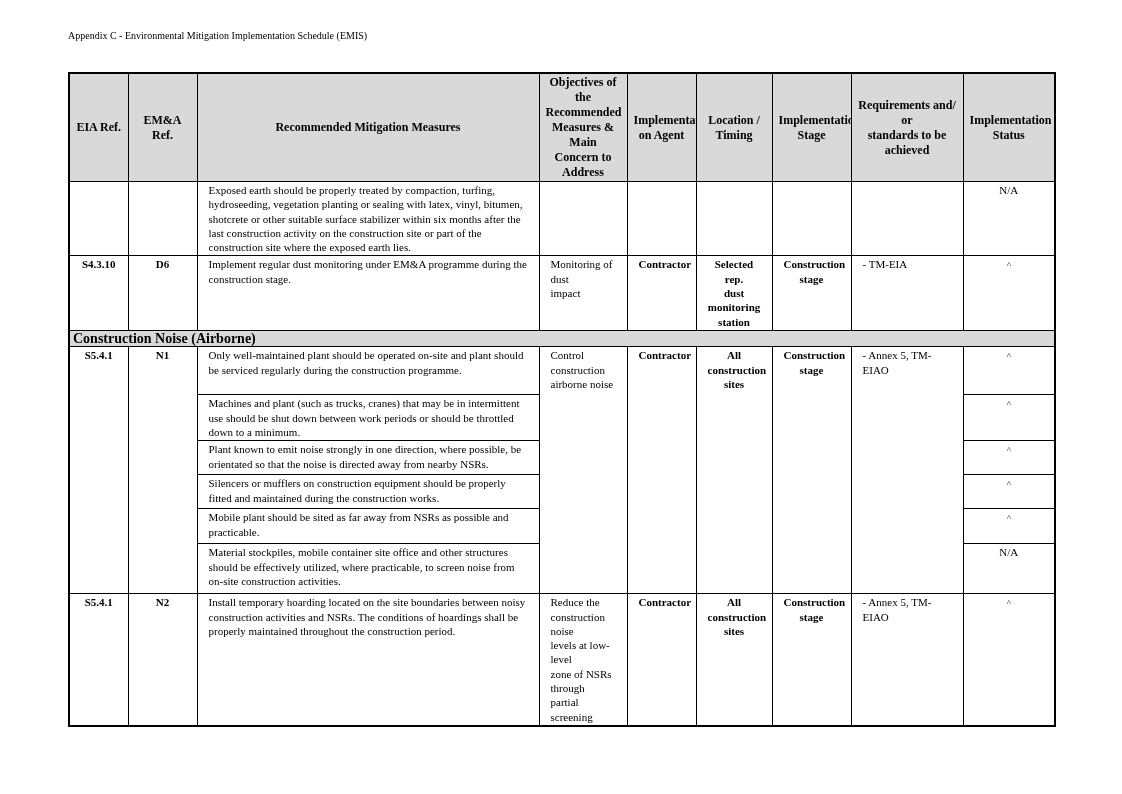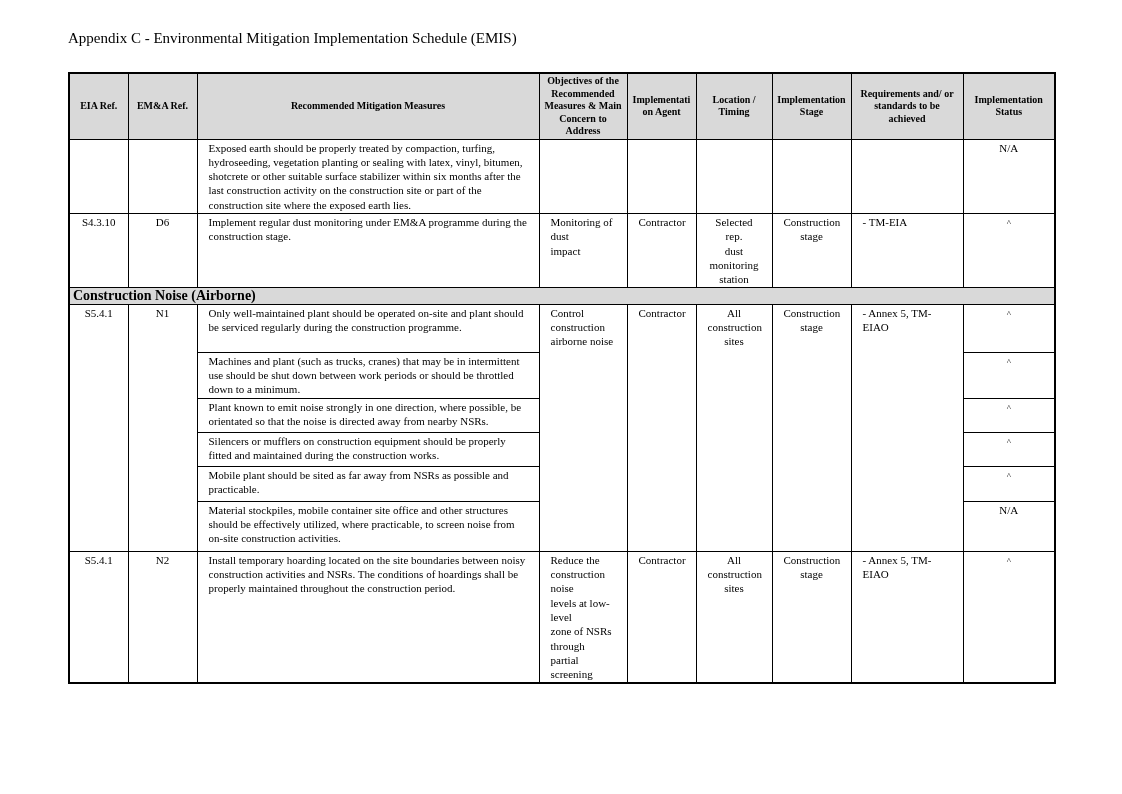--- a/index.html
+++ b/index.html
@@ -6,21 +6,21 @@
   .page {
     position:relative;
     width:1122px; height:794px;
     background:#ffffff;
     font-family:"Liberation Serif", serif;
     color:#000;
     overflow:hidden;
   }
   .doc-title {
     position:absolute; left:68px; top:30px;
-    font-size:15px; white-space:nowrap;
+    font-size:10px; white-space:nowrap;
   }
   table.emis {
     position:absolute; left:68px; top:72px;
     width:986px;
     border-collapse:collapse;
     table-layout:fixed;
     border:2px solid #000;
   }
   table.emis th, table.emis td {
     border:1px solid #000;
@@ -29,33 +29,33 @@
     font-size:11px;
     line-height:1.3;
     overflow:hidden;
   }
   table.emis th {
     background:#d9d9d9;
     font-weight:bold;
     text-align:center;
     vertical-align:middle;
     white-space:pre-line;
-    font-size:10px;
+    font-size:12px;
     line-height:1.25;
-    padding:1px 0;
+    padding:1px 6px;
   }
   tr.section-row td {
     background:#d9d9d9;
     font-weight:bold;
     text-align:left;
     padding:0 3px;
     font-size:14px;
     line-height:1.1;
   }
-  td.c { text-align:center; }
+  td.c { text-align:center;font-weight:bold; }
   td.pre { white-space:pre-line; }
   td.status { text-align:center; font-size:11px; }
   td.status .caret { font-size:9px; }
   .footer {
     position:absolute; left:68px; top:749px; width:986px; height:16px;
     font-size:11px;
   }
   .footer .fl { position:absolute; left:0; top:0; }
   .footer .fc { position:absolute; left:50%; top:0; transform:translateX(-50%); }
   .footer .fr { position:absolute; right:0; top:0; }

